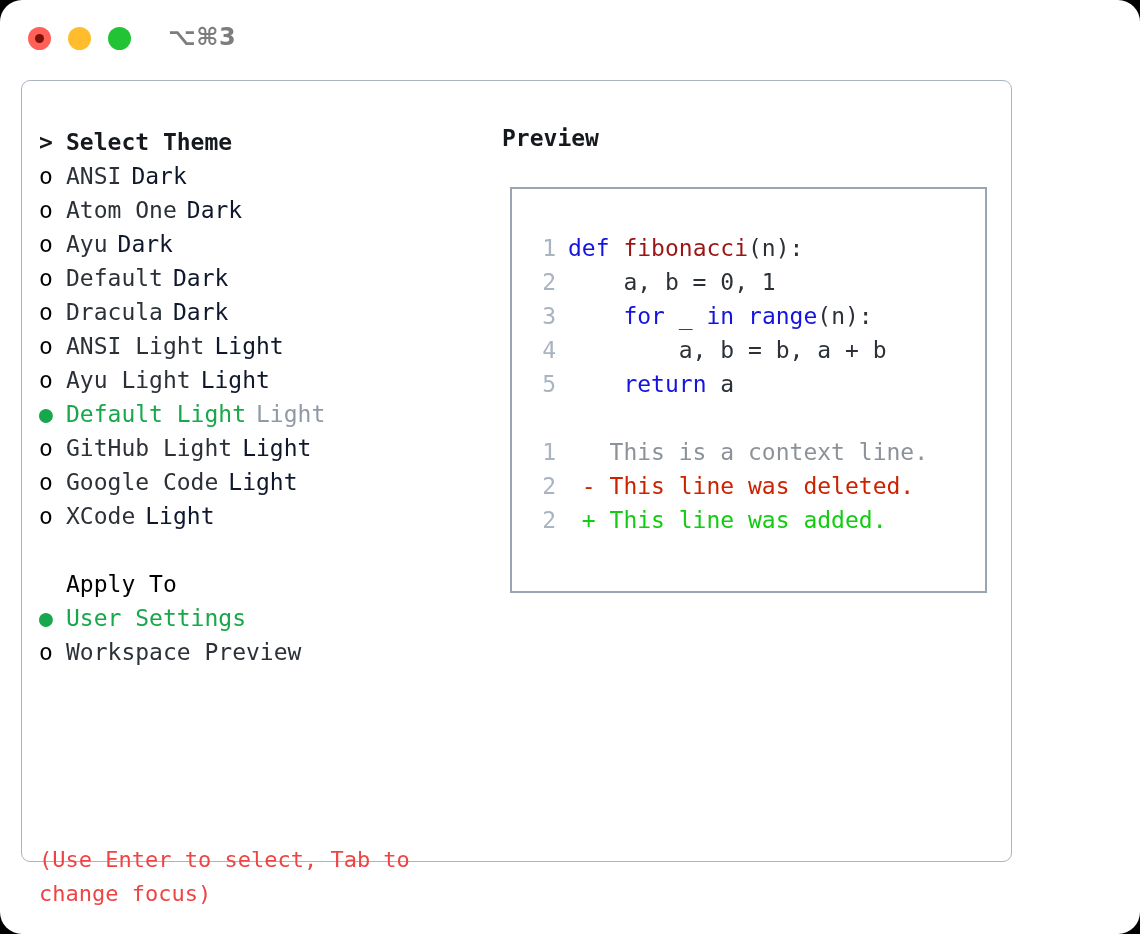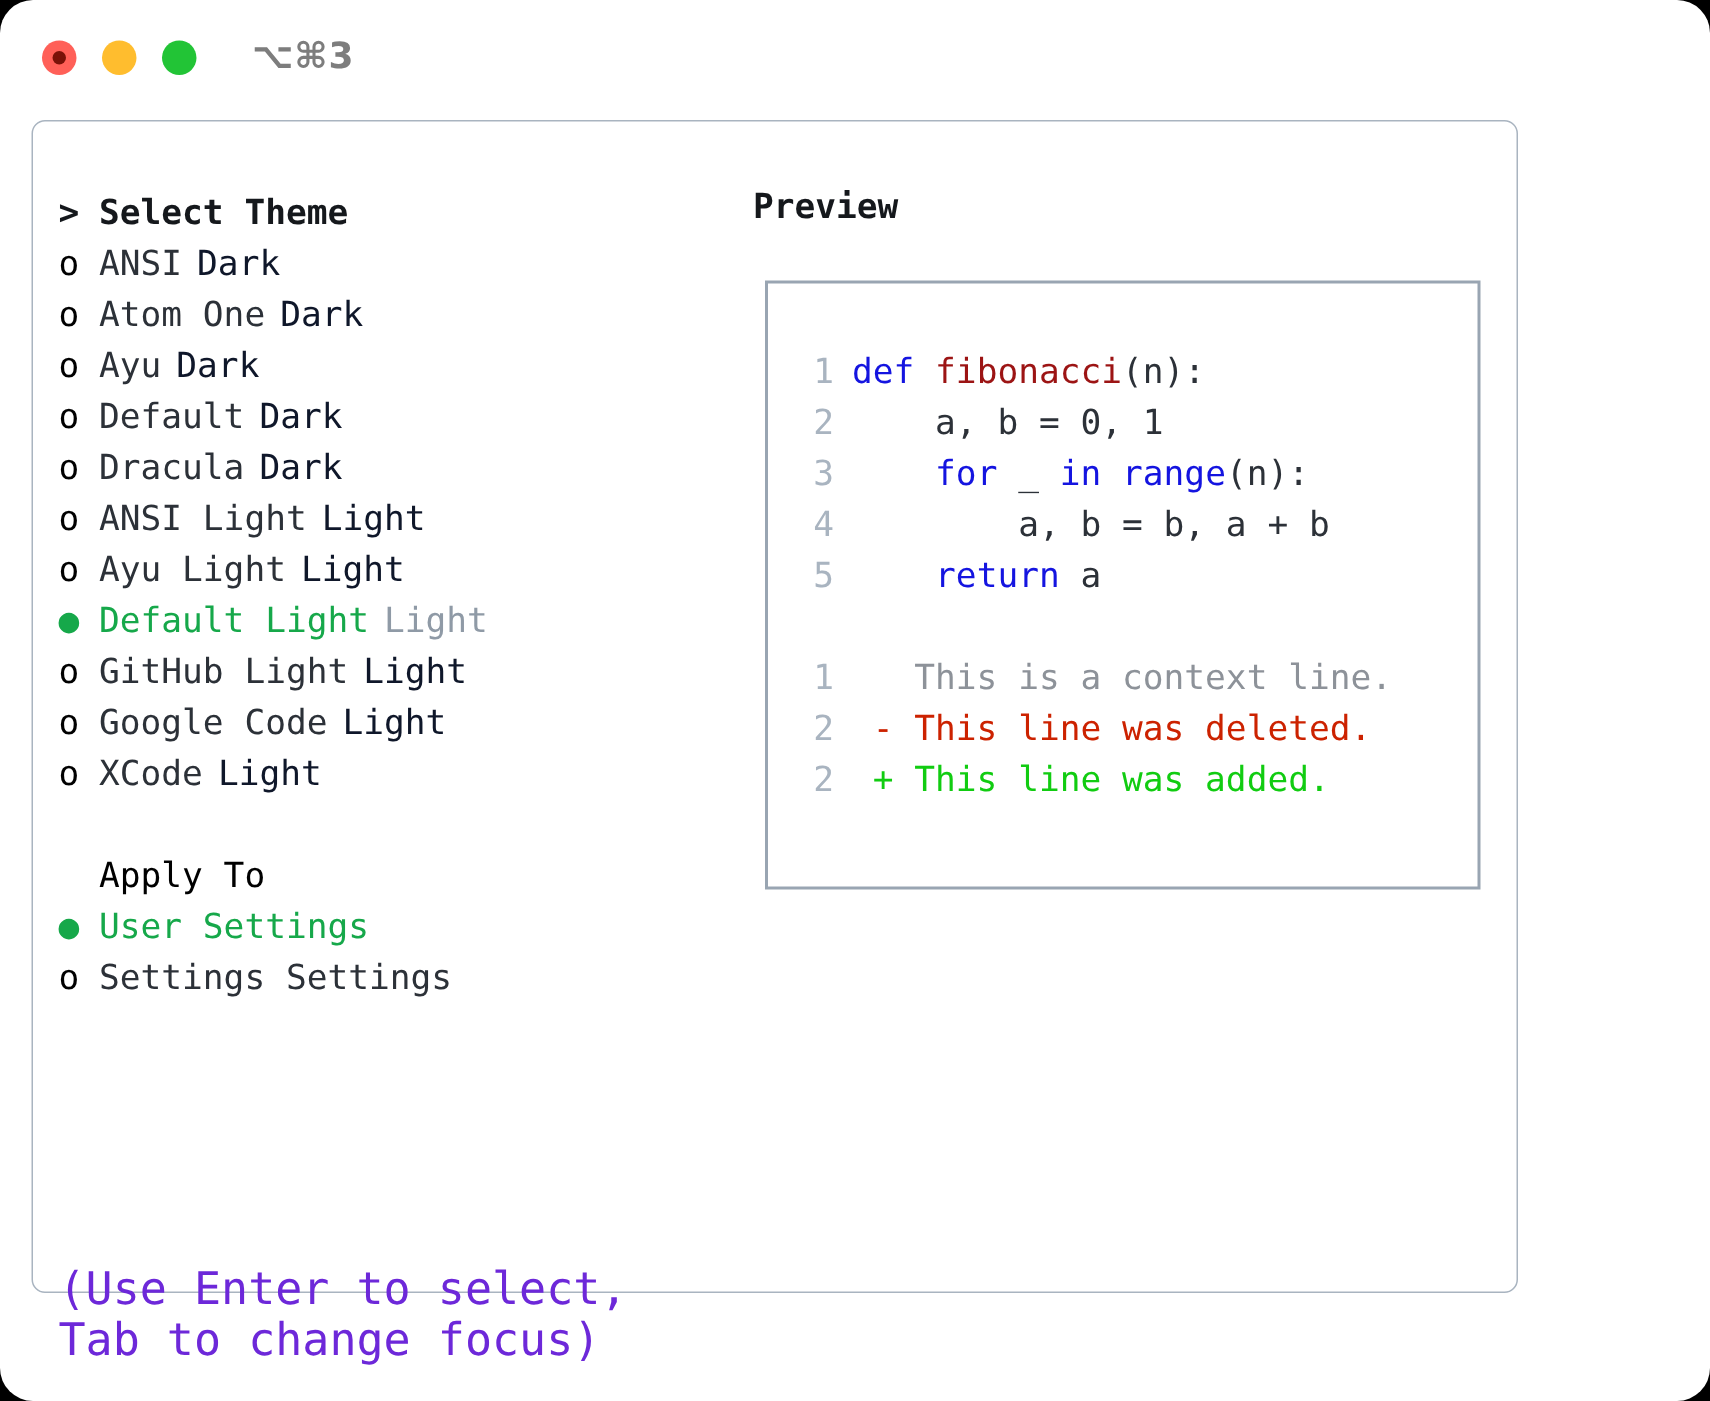--- a/index.html
+++ b/index.html
@@ -100,23 +100,23 @@
   .row.selected .item-name { color: #16a84a; }
   .row.selected .item-suffix { color: #8f9aa6; }
 
   .spacer { height: 34px; }
 
   #hint {
     position: absolute;
     left: 17px;
     top: 762px;
     width: 400px;
-    font-size: 30px;
+    font-size: 22px;
     line-height: 34px;
-    color: #6d28d9;
+    color: #ef4444;
   }
 
   
   #preview-title {
     position: absolute;
     left: 480px;
     top: 44px;
     font-size: 23px;
     font-weight: bold;
     color: #15181c;
@@ -187,21 +187,21 @@
           <div class="row"><span class="marker">o</span><span class="item-name">XCode</span><span class="item-suffix">Light</span></div>
         </div>
 
       <div class="spacer"></div>
 
       <div class="row">
         <span class="marker"></span><span>Apply To</span>
       </div>
       <div id="apply-items">
           <div class="row selected"><span class="marker">●</span><span class="item-name">User Settings</span></div>
-          <div class="row"><span class="marker">o</span><span class="item-name">Settings Settings</span></div>
+          <div class="row"><span class="marker">o</span><span class="item-name">Workspace Preview</span></div>
         </div>
     </div>
 
     <div id="hint">(Use Enter to select, Tab to change focus)</div>
 
     <div id="preview-title">Preview</div>
 
     <div id="preview-box">
       <div id="code"><div><span class="ln">1</span><span class="kw">def </span><span class="fn">fibonacci</span><span class="plain">(n):</span></div><div><span class="ln">2</span><span class="plain">    a, b = 0, 1</span></div><div><span class="ln">3</span><span class="plain">    </span><span class="kw">for</span><span class="plain"> _ </span><span class="kw">in </span><span class="kw">range</span><span class="plain">(n):</span></div><div><span class="ln">4</span><span class="plain">        a, b = b, a + b</span></div><div><span class="ln">5</span><span class="plain">    </span><span class="kw">return</span><span class="plain"> a</span></div><div class="code-gap"></div><div><span class="ln">1</span><span class="ctx">   This is a context line.</span></div><div><span class="ln">2</span><span class="del"> - This line was deleted.</span></div><div><span class="ln">2</span><span class="add"> + This line was added.</span></div></div>
     </div>

